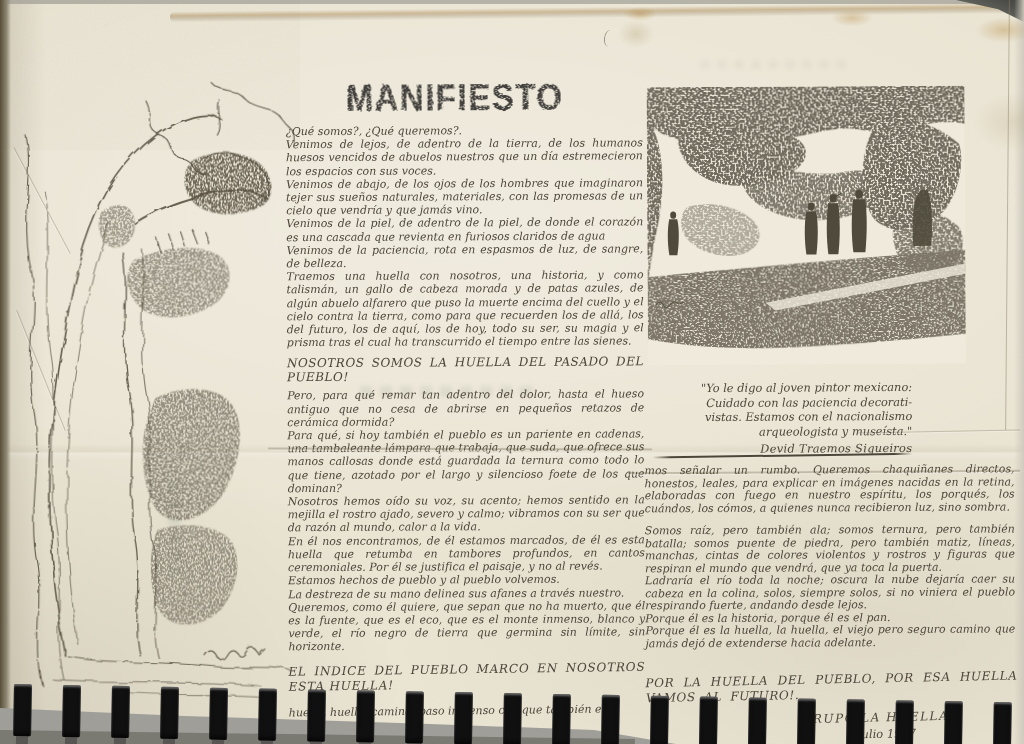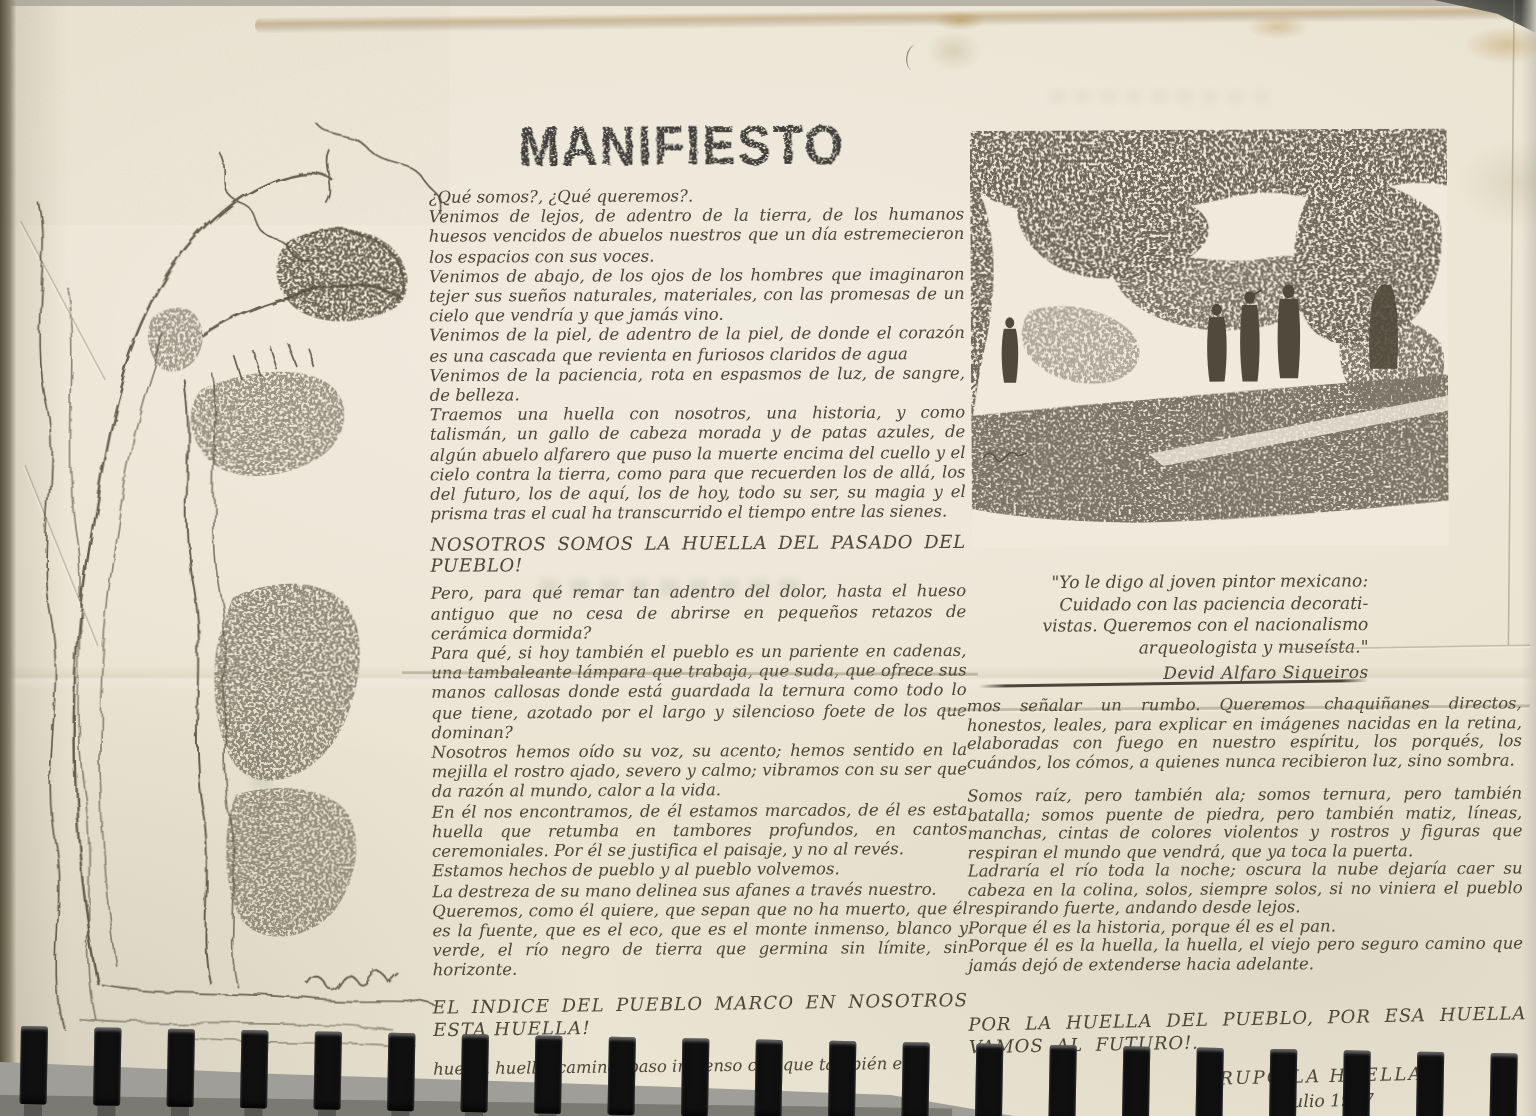--- a/index.html
+++ b/index.html
@@ -228,23 +228,23 @@
         <path d="M206,113 C204,132 204,150 206,166 L218,166 C220,146 220,126 218,113 Z"></path>
         <path d="M274,104 C268,108 264,126 266,160 L284,160 C286,130 284,110 280,104 Z" opacity=".9"></path>
       </g>
       <path d="M8,218 q4,-6 8,0 q3,5 7,-1 q4,-5 8,0 l6,-2" stroke="#55503f" fill="none" stroke-width="1"></path>
       <path fill="#efeadb" d="M0,252 C80,268 200,262 318,252 V278 H0 Z"></path>
     </svg>
 
     <div class="quote">
       <span class="qline">"Yo le digo al joven pintor mexicano:</span>
       <span class="qline">Cuidado con las paciencia decorati-</span>
-      <span class="qline">vistas. Queremos con el nacionalismo</span>
+      <span class="qline">vistas. Estamos con el nacionalismo</span>
       <span class="qline">arqueologista y museísta."</span>
-      <span class="qattr">Devid Alfaro Siqueiros</span>
+      <span class="qattr">Devid Traemos Siqueiros</span>
     </div>
     <div class="quote-rule"></div>
 
     <div class="col-right">
       <p class="pgap">mos señalar un rumbo. Queremos chaquiñanes directos, honestos, leales, para explicar en imágenes nacidas en la retina, elaboradas con fuego en nuestro espíritu, los porqués, los cuándos, los cómos, a quienes nunca recibieron luz, sino sombra.</p>
       <p>Somos raíz, pero también ala; somos ternura, pero también batalla; somos puente de piedra, pero también matiz, líneas, manchas, cintas de colores violentos y rostros y figuras que respiran el mundo que vendrá, que ya toca la puerta.</p>
       <p>Ladraría el río toda la noche; oscura la nube dejaría caer su cabeza en la colina, solos, siempre solos, si no viniera el pueblo respirando fuerte, andando desde lejos.</p>
       <p>Porque él es la historia, porque él es el pan.</p>
       <p>Porque él es la huella, la huella, el viejo pero seguro camino que jamás dejó de extenderse hacia adelante.</p>
     </div>

